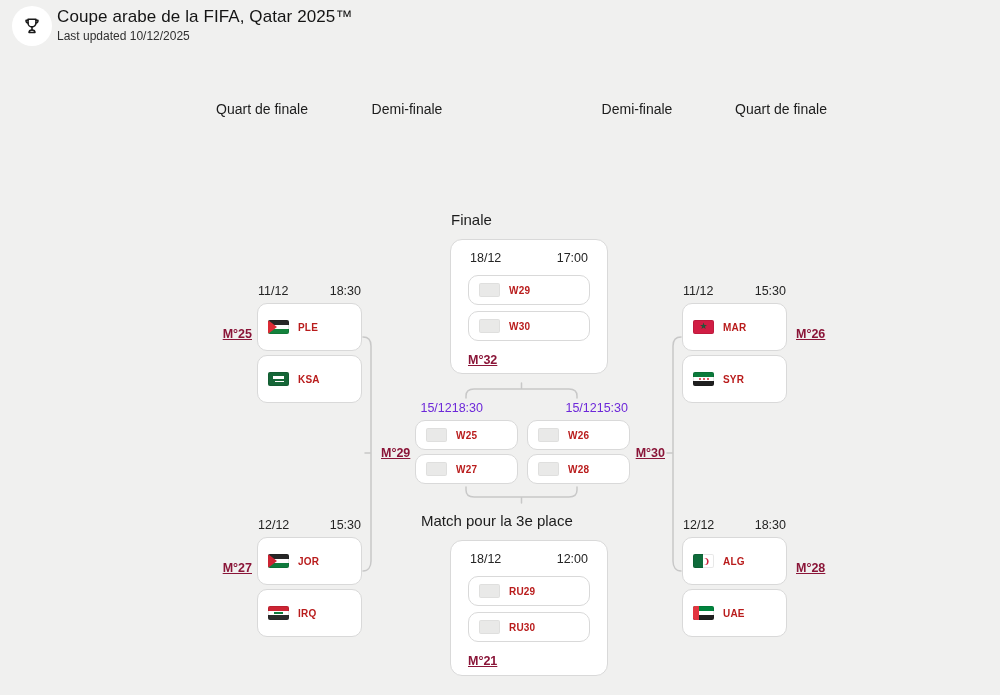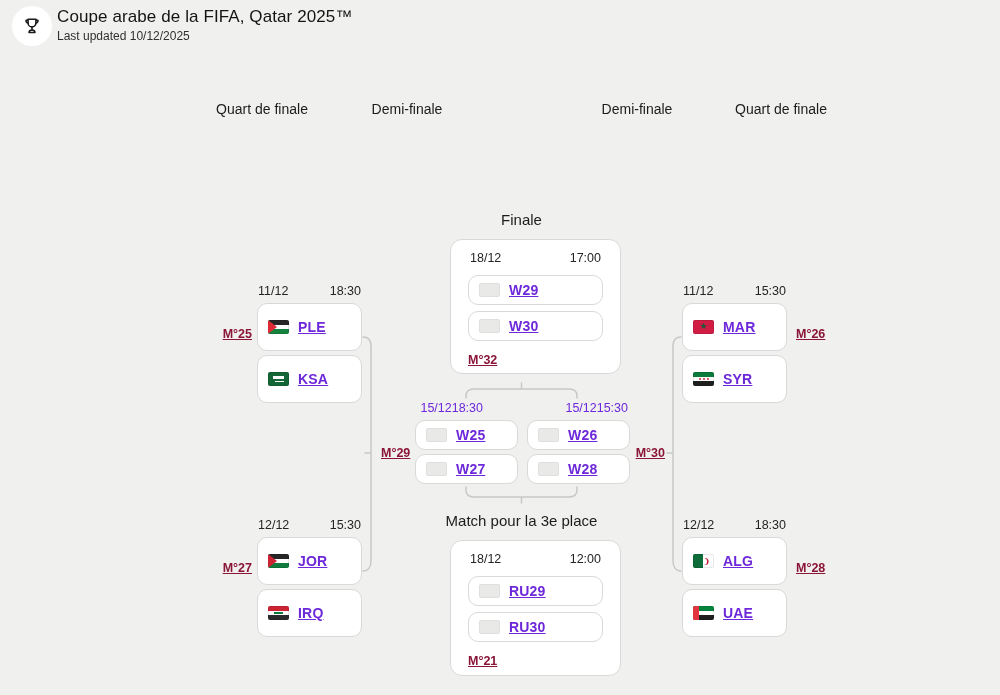--- a/index.html
+++ b/index.html
@@ -14,38 +14,38 @@
   
   .trophy-circle{
     position:absolute;left:12px;top:6px;width:40px;height:40px;border-radius:50%;
     background:#ffffff;display:flex;align-items:center;justify-content:center;
   }
   .app-title{position:absolute;left:57px;top:7px;font-size:17px;font-weight:500;letter-spacing:.1px;color:#141414;margin:0;}
   .app-subtitle{position:absolute;left:57px;top:29px;font-size:12px;color:#303030;}
 
   
   .round-header{position:absolute;top:101px;width:140px;text-align:center;font-size:14px;color:#1c1c1c;}
-  .stage-title{position:absolute;text-align:center;font-size:15px;color:#1c1c1c;}
+  .stage-title{position:absolute;font-size:15px;color:#1c1c1c;}
 
   
   .match{position:absolute;display:flex;flex-direction:column;}
   .meta{display:flex;justify-content:space-between;font-size:12.5px;color:#242424;height:16px;line-height:16px;margin-bottom:4px;padding:0 1px;}
   .meta-abs{position:absolute;display:flex;justify-content:flex-end;font-size:12.5px;color:#6d28d9;height:16px;line-height:16px;}
   .team-box{
     display:flex;align-items:center;gap:9px;height:48px;padding:0 10px;
     background:#ffffff;border:1px solid #d9d9d9;border-radius:10px;box-sizing:border-box;
     margin-bottom:4px;
   }
   .team-box:last-child{margin-bottom:0;}
   .sf .team-box{height:30px;}
-  .code{font-size:14px;font-weight:600;color:#6d28d9;letter-spacing:.2px;text-decoration:underline;}
+  .code{font-size:10px;font-weight:600;color:#b91c1c;letter-spacing:.2px;}
 
   
   .stage-card{
-    position:absolute;width:171px;box-sizing:border-box;
+    position:absolute;width:158px;box-sizing:border-box;
     background:#ffffff;border:1px solid #d9d9d9;border-radius:12px;
     padding:10px 17px 0 17px;
   }
   .stage-card .meta{margin-bottom:9px;padding:0 2px;}
   .stage-card .team-box{height:30px;margin-bottom:6px;}
   .stage-card .mlabel-center{display:block;text-align:left;margin-top:12px;}
 
   
   .mlabel{
     position:absolute;font-size:12.5px;font-weight:600;color:#8a1538;

